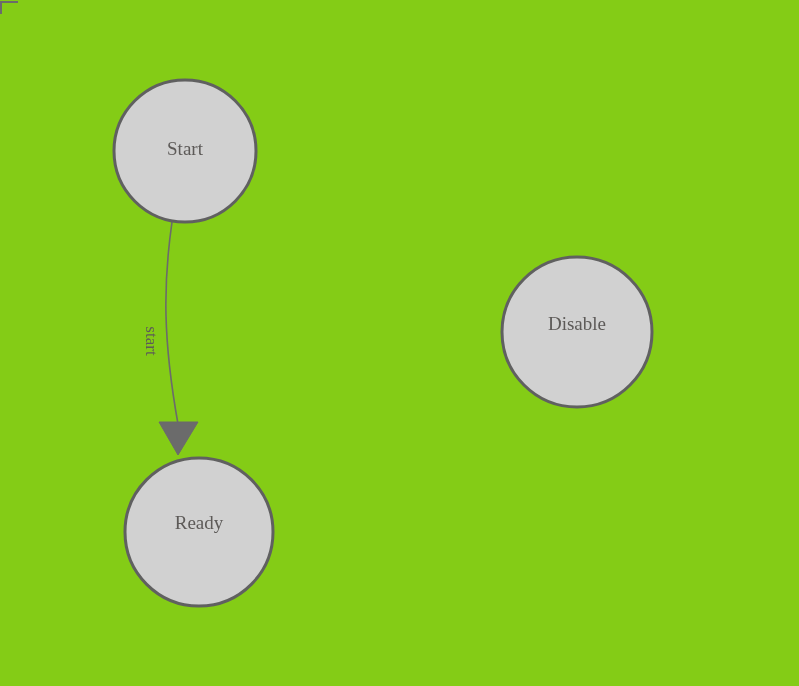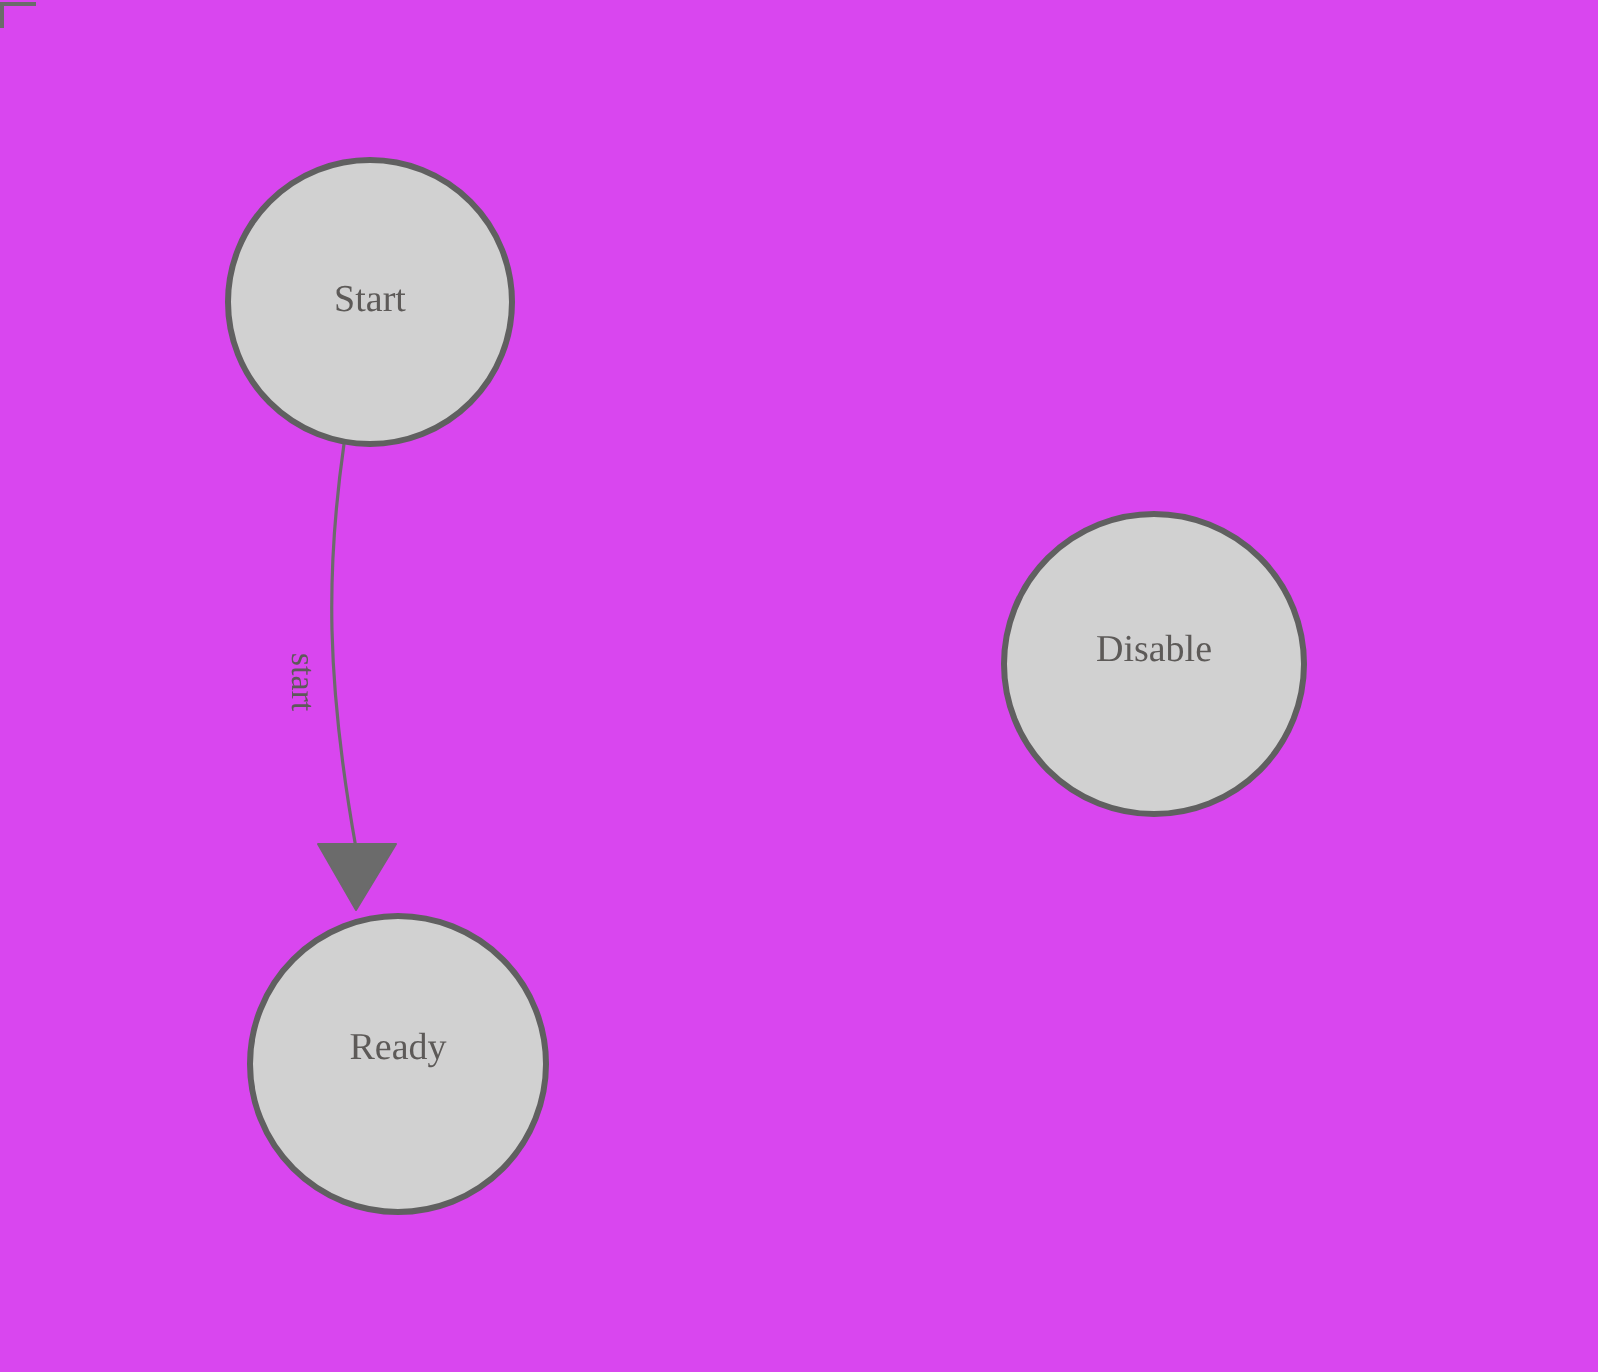--- a/index.html
+++ b/index.html
@@ -8,21 +8,21 @@
     padding: 0;
     background: #ffffff;
   }
   body {
     font-family: "Liberation Serif", "DejaVu Serif", serif;
   }
   #canvas {
     position: relative;
     width: 799px;
     height: 686px;
-    background: #d946ef;
+    background: #84cc16;
     overflow: hidden;
   }
   #diagram-svg {
     position: absolute;
     left: 0;
     top: 0;
     width: 799px;
     height: 686px;
   }
   .node-circle {

